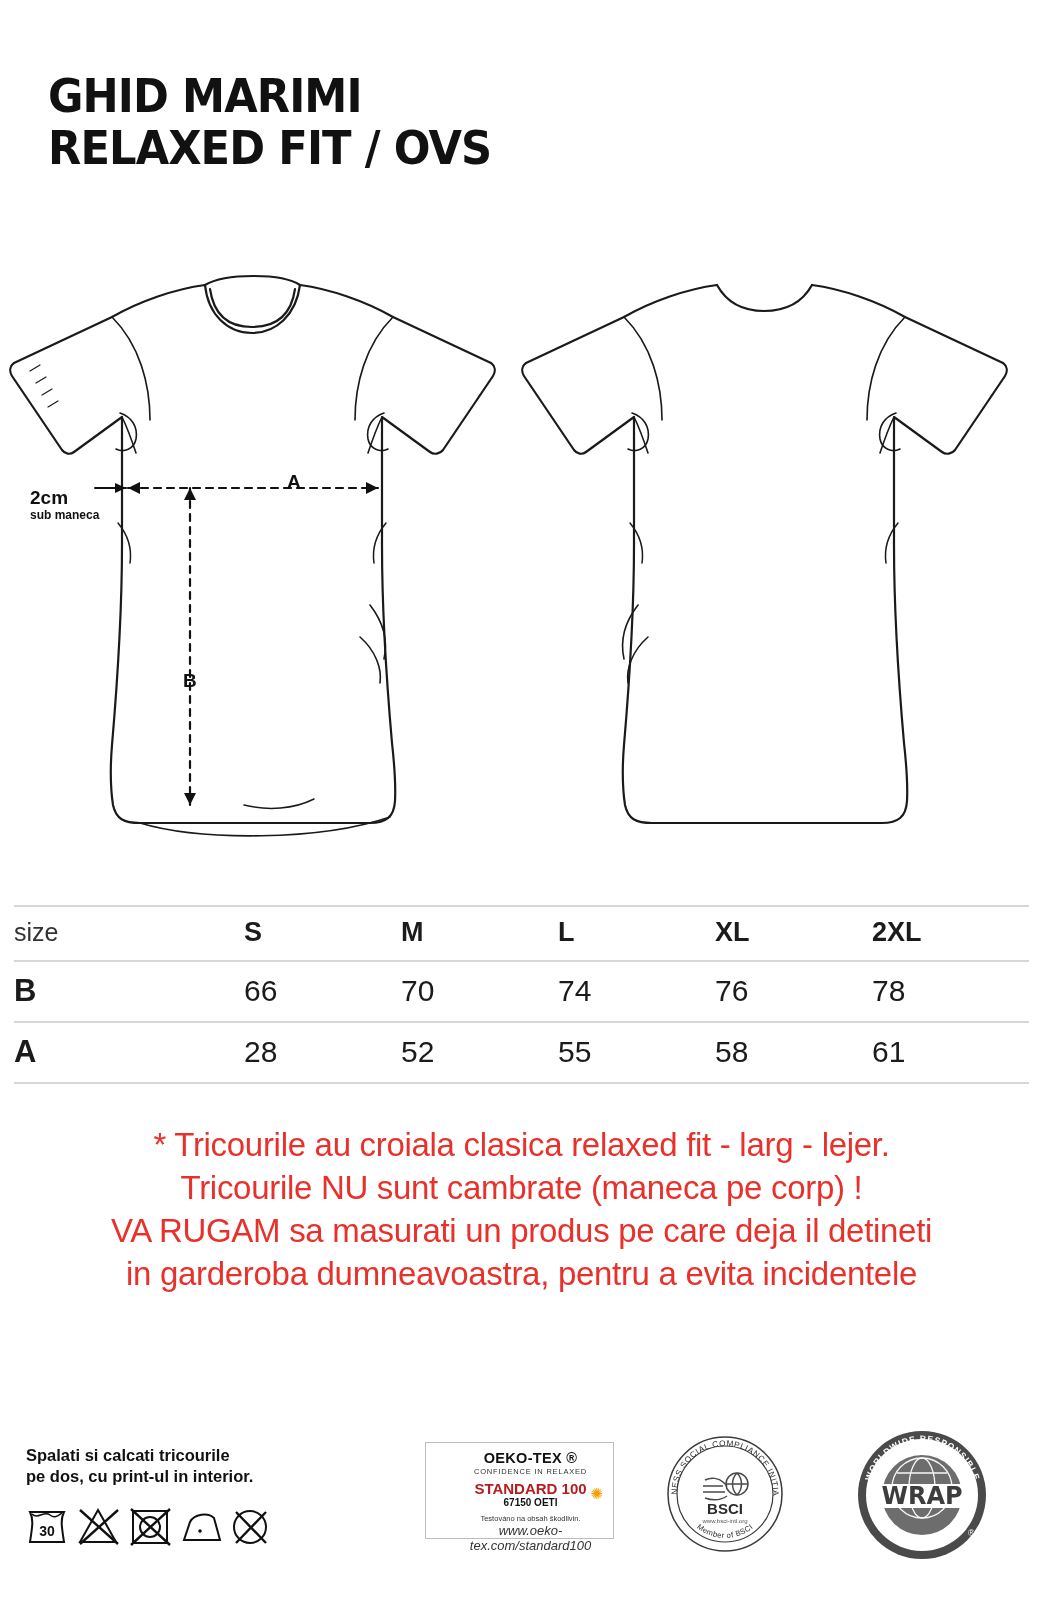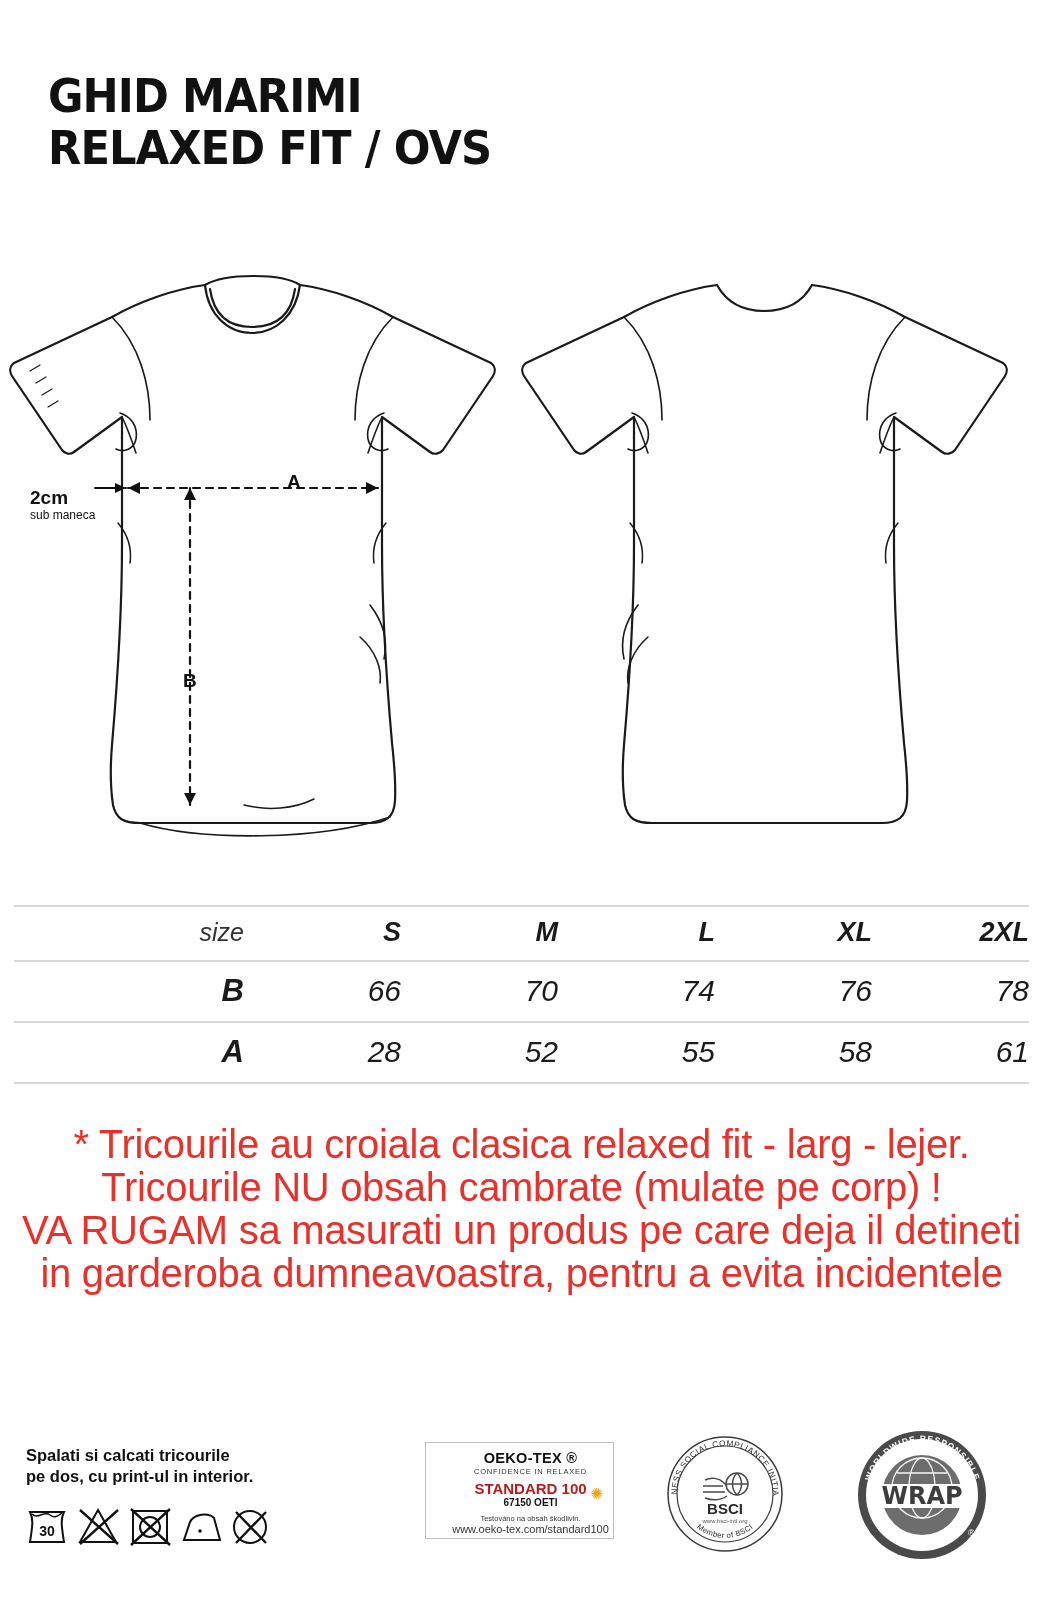--- a/index.html
+++ b/index.html
@@ -18,30 +18,29 @@
     transform:scaleX(0.92);
     transform-origin:left center;
   }
 
   
   .art{position:absolute;left:0;top:245px;width:1043px;height:620px;}
   .art svg{display:block;}
 
   .callout{position:absolute;font-family:"Liberation Sans",sans-serif;}
   .callout .big{font-size:19px;font-weight:bold;color:#111;line-height:20px;}
-  .callout .small{font-size:12px;font-weight:normal;color:#111;line-height:14px;}
+  .callout .small{font-size:12px;font-weight:bold;color:#111;line-height:14px;}
 
   
   .table-wrap{position:absolute;left:14px;top:905px;width:1015px;}
   table.size-table{border-collapse:collapse;width:1015px;}
   table.size-table td{
-    text-align:right;
+    text-align:left;
     font-family:"Liberation Sans",sans-serif;
     color:#1b1b1b;
-    font-style:italic;
   }
   table.size-table tr.head td{
     font-size:27px;
     padding:10px 0 12px 0;
     font-weight:bold;
   }
   table.size-table tr.head td.lbl{font-weight:normal;font-size:25px;color:#333;}
   table.size-table tr.row td{
     font-size:30px;
     padding:11px 0 12px 0;
@@ -50,42 +49,42 @@
   table.size-table tr.head{border-top:2px solid #d7d7d7;border-bottom:2px solid #d7d7d7;}
   table.size-table tr.row{border-bottom:2px solid #d7d7d7;}
   .col-lbl{width:230px;}
   .col-v{width:157px;}
 
   
   .note{
     position:absolute;left:20px;top:1123px;width:1003px;
     text-align:center;color:#e8312b;
     font-family:"Liberation Sans",sans-serif;
-    font-size:40px;line-height:43px;
+    font-size:33px;line-height:43px;
     letter-spacing:-0.3px;
   }
 
   
   .footer{position:absolute;left:0;top:1420px;width:1043px;height:180px;}
   .wash-text{
     position:absolute;left:26px;top:25px;width:320px;
     font-size:16.5px;line-height:21px;font-weight:bold;color:#111;
   }
   .wash-icons{position:absolute;left:24px;top:78px;}
 
   .oeko{
     position:absolute;left:425px;top:22px;width:165px;height:95px;
     border:1px solid #bdbdbd;background:#fff;text-align:center;padding-left:22px;
   }
   .oeko .t1{font-size:14.5px;font-weight:bold;letter-spacing:.3px;margin-top:7px;color:#111;}
   .oeko .t2{font-size:7.5px;letter-spacing:.8px;color:#333;margin-top:1px;}
   .oeko .t3{font-size:15px;font-weight:bold;color:#b91c1c;margin-top:4px;}
   .oeko .t4{font-size:10px;font-weight:bold;color:#111;margin-top:0px;}
   .oeko .t5{font-size:7.5px;color:#333;margin-top:6px;}
-  .oeko .t6{font-size:11px;color:#333;}
+  .oeko .t6{font-size:13px;color:#333;font-style:italic;}
   .oeko .flower{position:absolute;right:10px;top:42px;font-size:15px;color:#f0a000;}
 
   .bsci{position:absolute;left:665px;top:14px;width:120px;height:120px;}
   .wrap-logo{position:absolute;left:855px;top:8px;width:135px;height:135px;}
 </style>
 </head>
 <body>
 
 <div class="title">
   <div class="line">GHID MARIMI</div>
@@ -241,21 +240,21 @@
       <td class="col-v">55</td>
       <td class="col-v">58</td>
       <td class="col-v">61</td>
     </tr>
   </tbody>
     </table>
 </div>
 
 <div class="note">
   <div>* Tricourile au croiala clasica relaxed fit - larg - lejer.</div>
-  <div>Tricourile NU obsah cambrate (mulate pe corp) !</div>
+  <div>Tricourile NU sunt cambrate (maneca pe corp) !</div>
   <div>VA RUGAM sa masurati un produs pe care deja il detineti</div>
   <div>in garderoba dumneavoastra, pentru a evita incidentele</div>
 </div>
 
 <div class="footer">
 
   <div class="wash-text">
     <div>Spalati si calcati tricourile</div>
     <div>pe dos, cu print-ul in interior.</div>
   </div>

